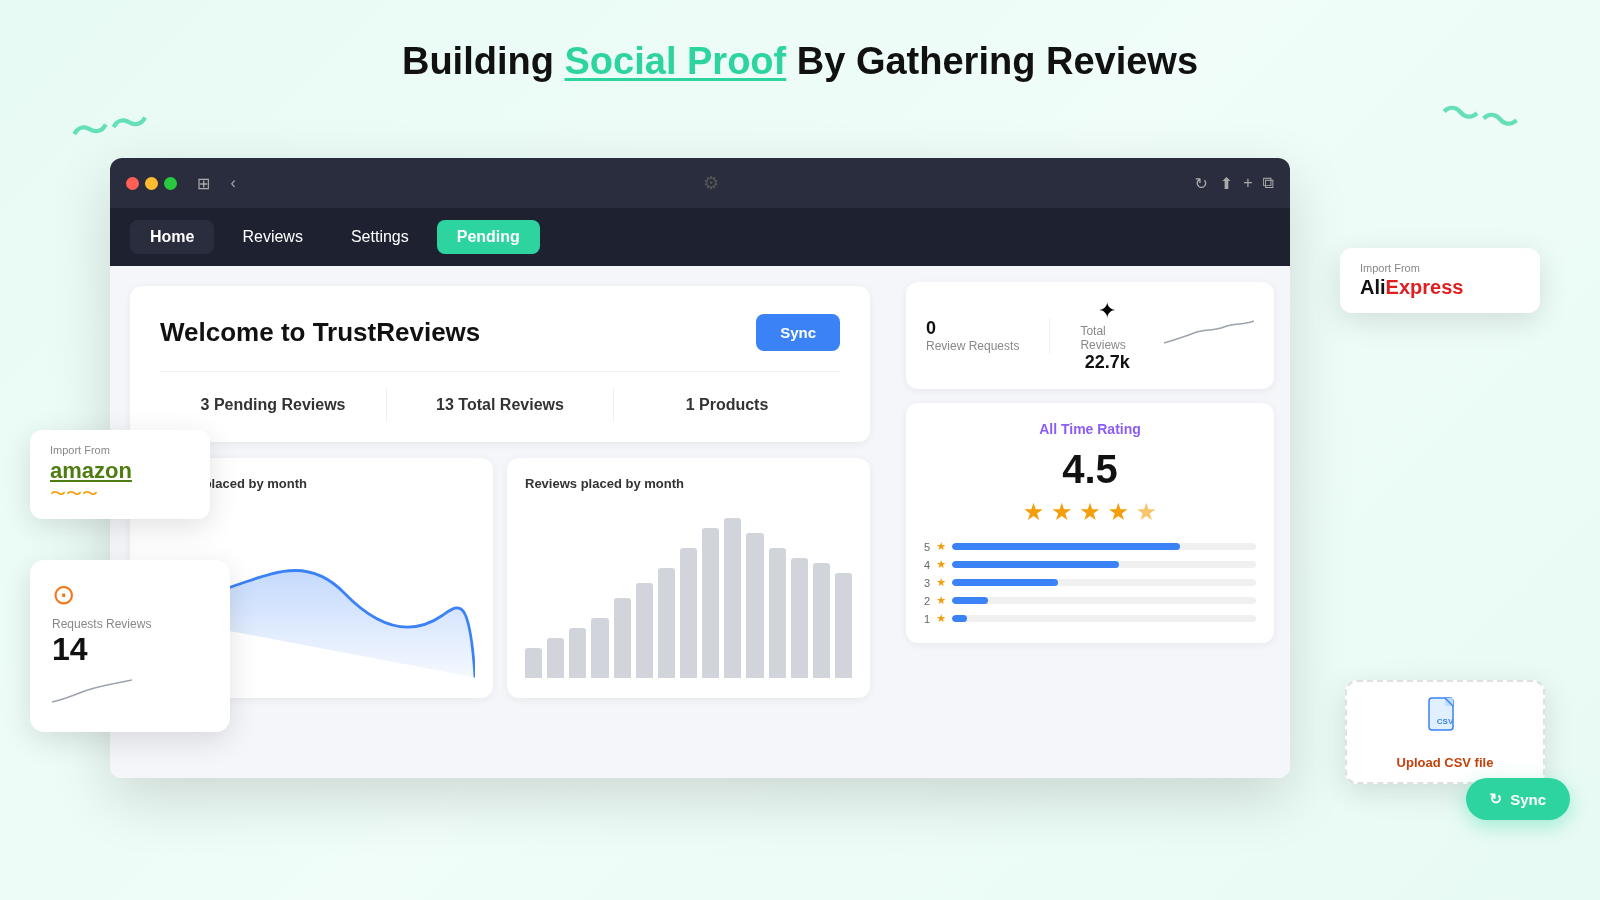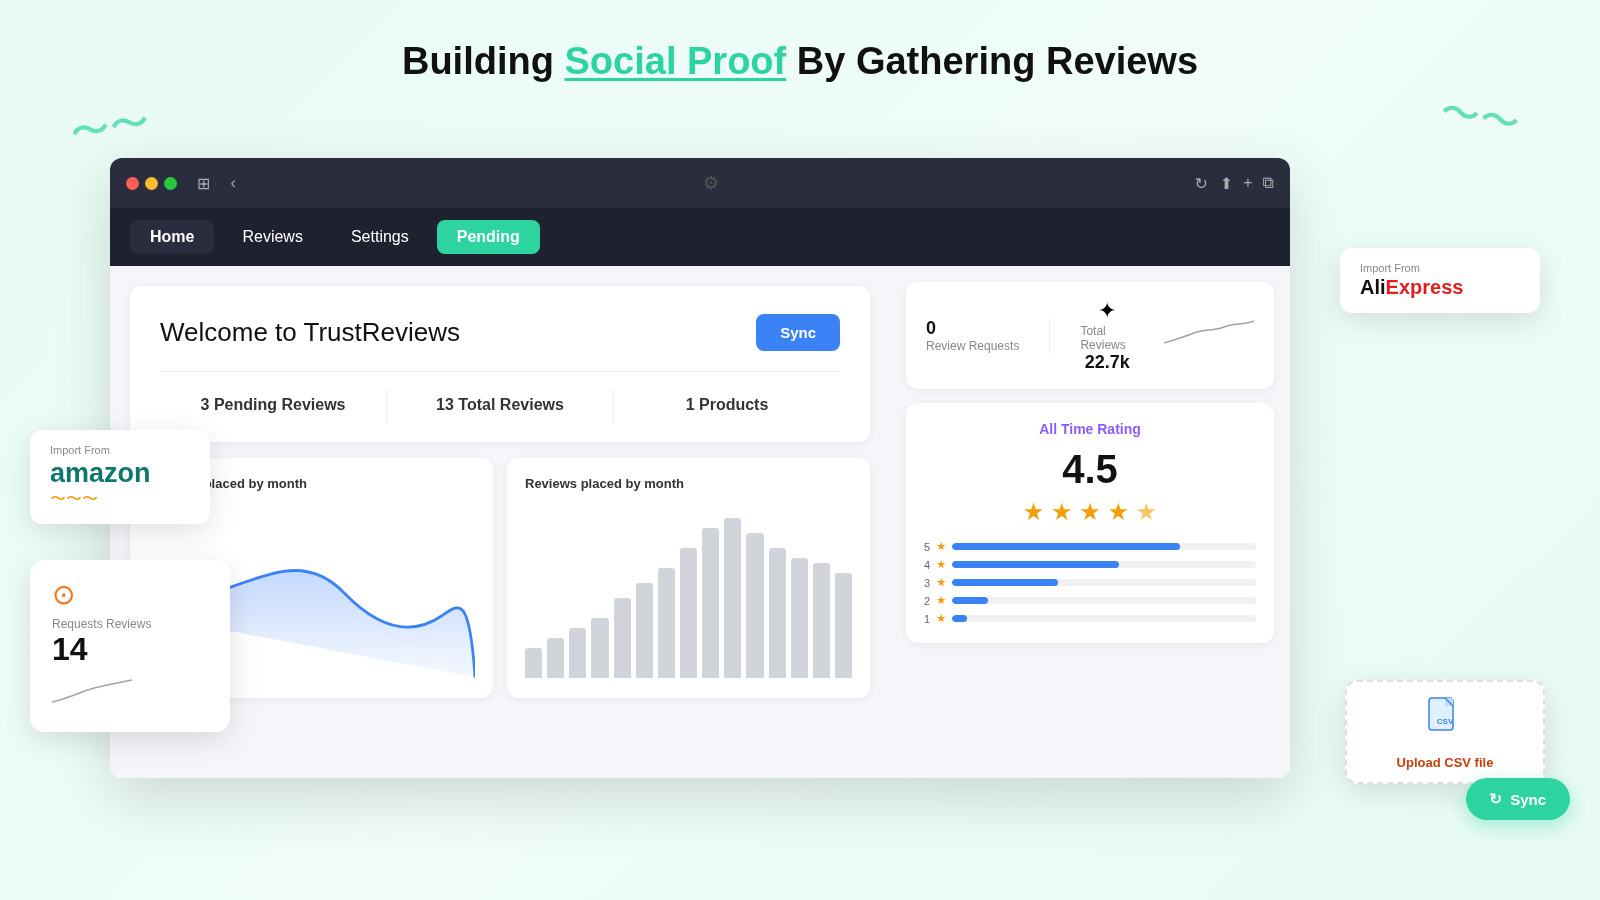--- a/index.html
+++ b/index.html
@@ -117,21 +117,21 @@
       padding: 28px 30px 20px;
       margin-bottom: 16px;
       box-shadow: 0 2px 8px rgba(0,0,0,0.06);
     }
     .welcome-header {
       display: flex;
       justify-content: space-between;
       align-items: center;
       margin-bottom: 20px;
     }
-    .welcome-title { font-size: 26px; font-weight: 400; color: #111; }
+    .welcome-title { font-size: 26px; font-weight: 700; color: #111; }
     .sync-btn {
       background: #3b82f6;
       color: #fff;
       border: none;
       padding: 10px 24px;
       border-radius: 8px;
       font-size: 15px;
       font-weight: 600;
       cursor: pointer;
     }
@@ -213,21 +213,21 @@
       top: 430px;
       left: 30px;
       background: #fff;
       border-radius: 12px;
       padding: 14px 20px;
       box-shadow: 0 8px 30px rgba(0,0,0,0.12);
       z-index: 10;
       width: 180px;
     }
     .float-label { font-size: 11px; color: #888; margin-bottom: 2px; }
-    .amazon-logo { font-size: 27px; font-weight: 800; color: #0f766e; }
+    .amazon-logo { font-size: 22px; font-weight: 800; color: #4d7c0f; text-decoration: underline; }
     .amazon-smile { color: #ff9900; font-size: 16px; }
 
     .float-aliexpress {
       position: absolute;
       top: 248px;
       right: 60px;
       background: #fff;
       border-radius: 12px;
       padding: 14px 20px;
       box-shadow: 0 8px 30px rgba(0,0,0,0.12);

